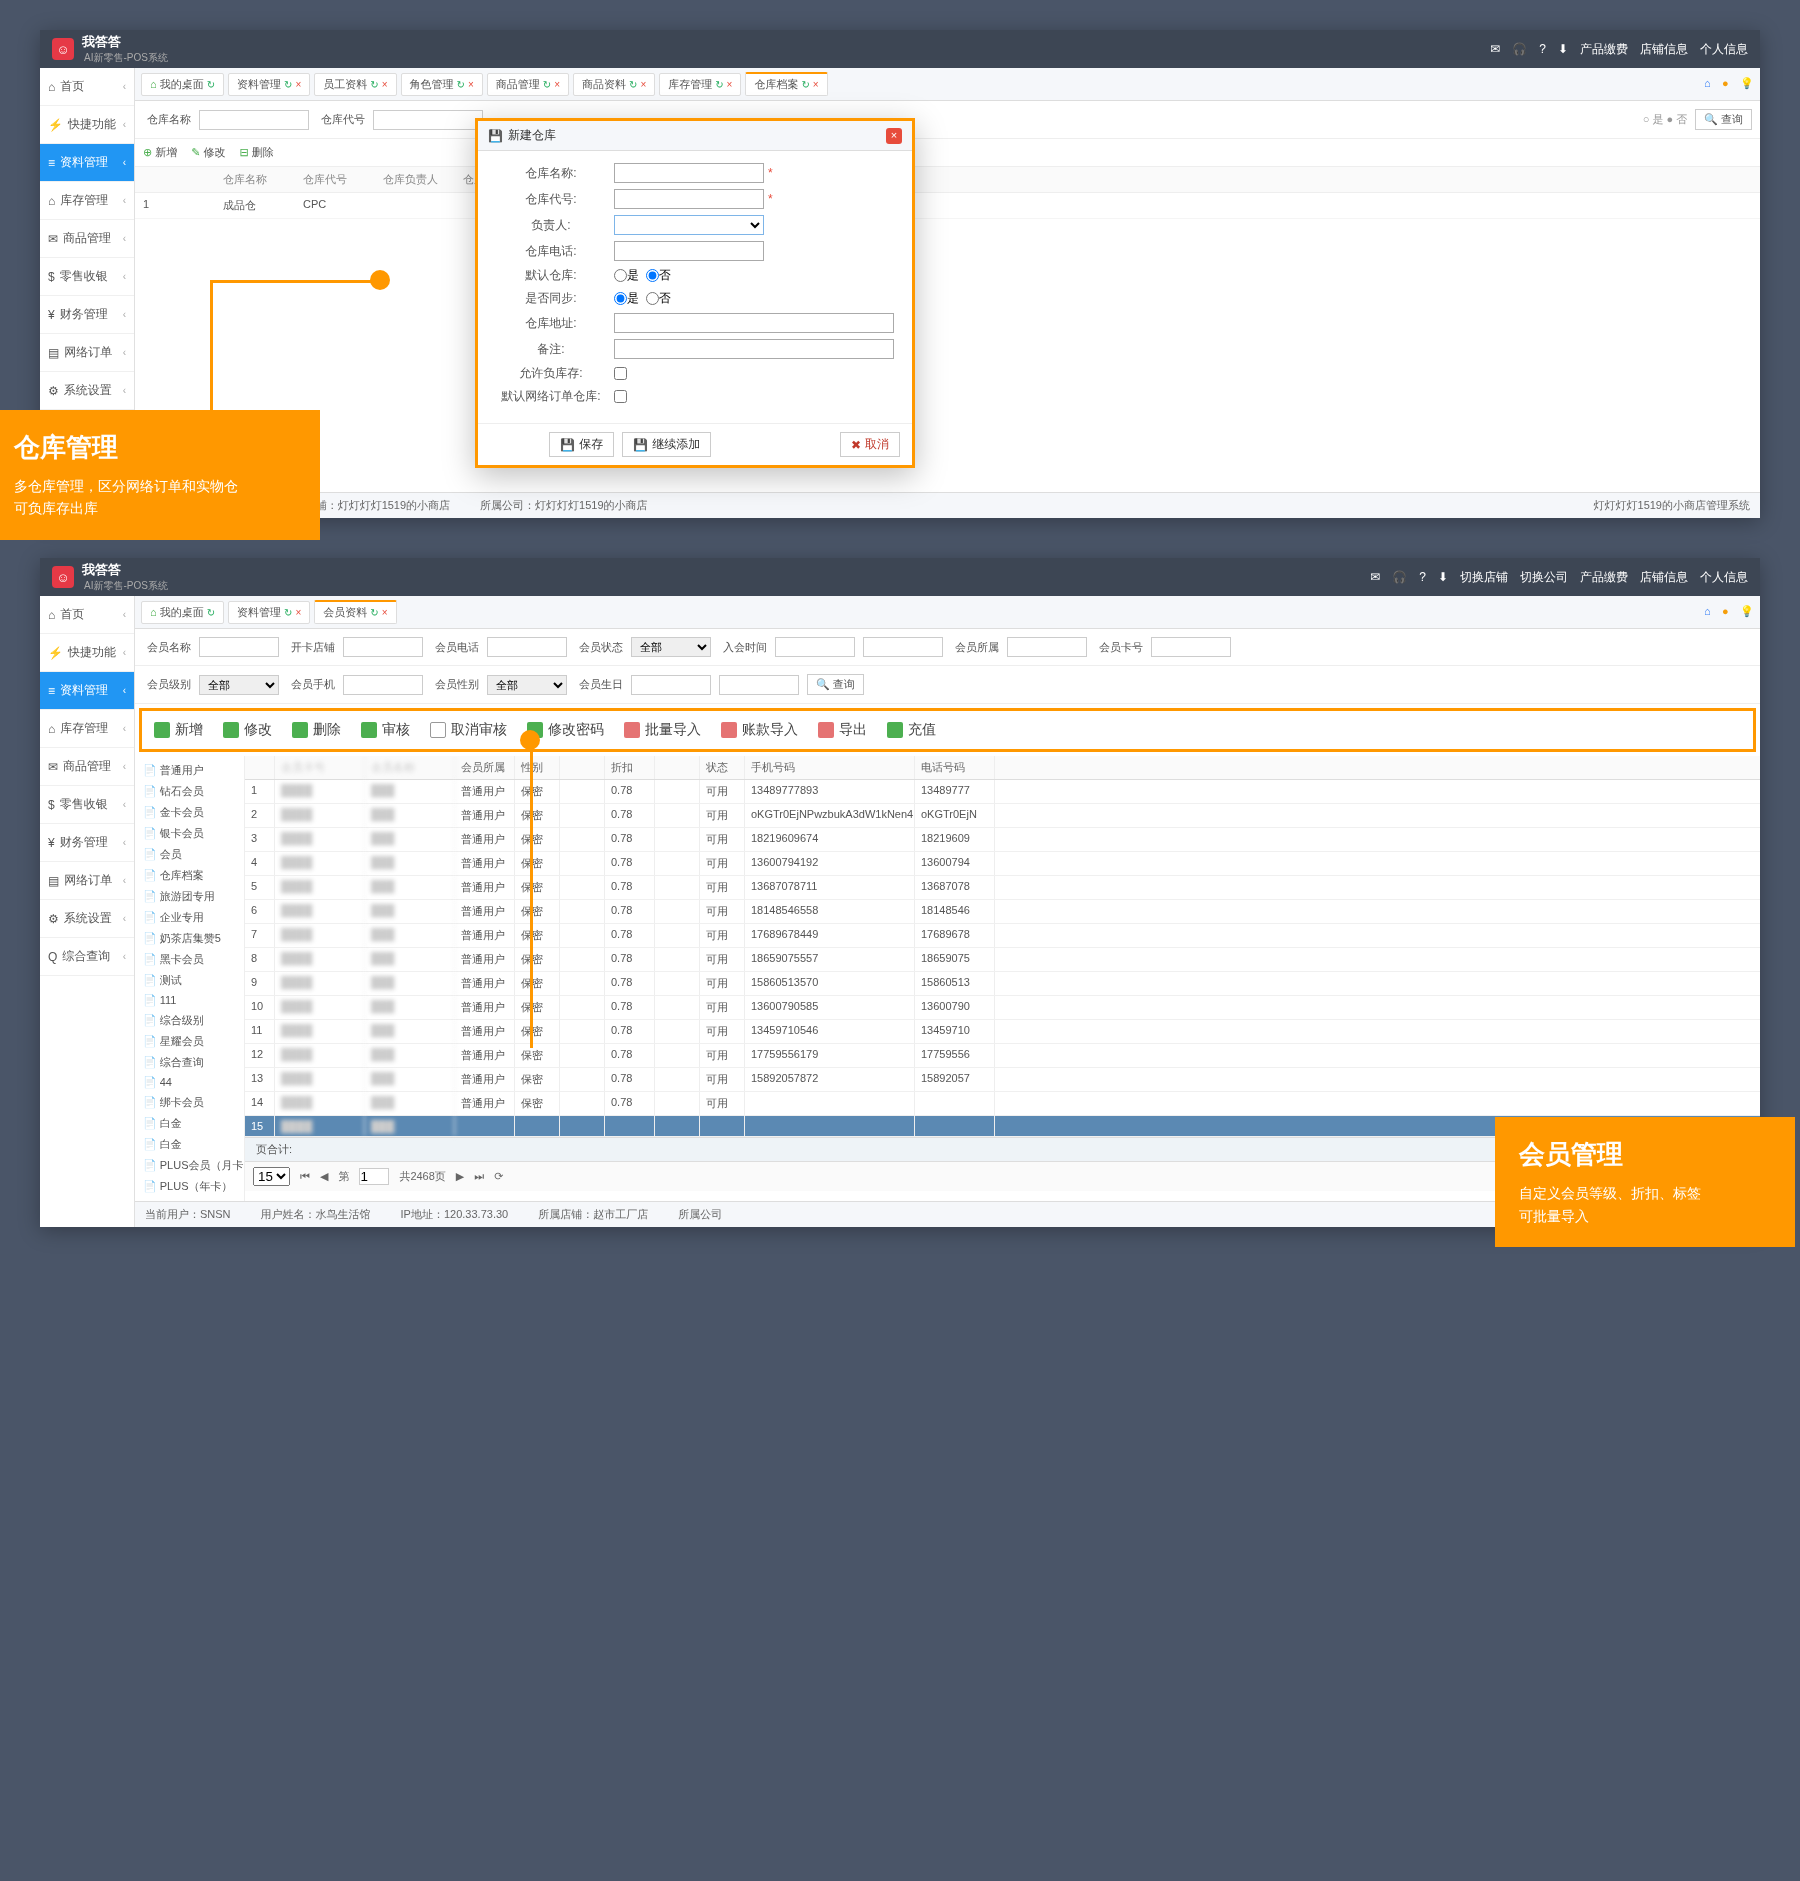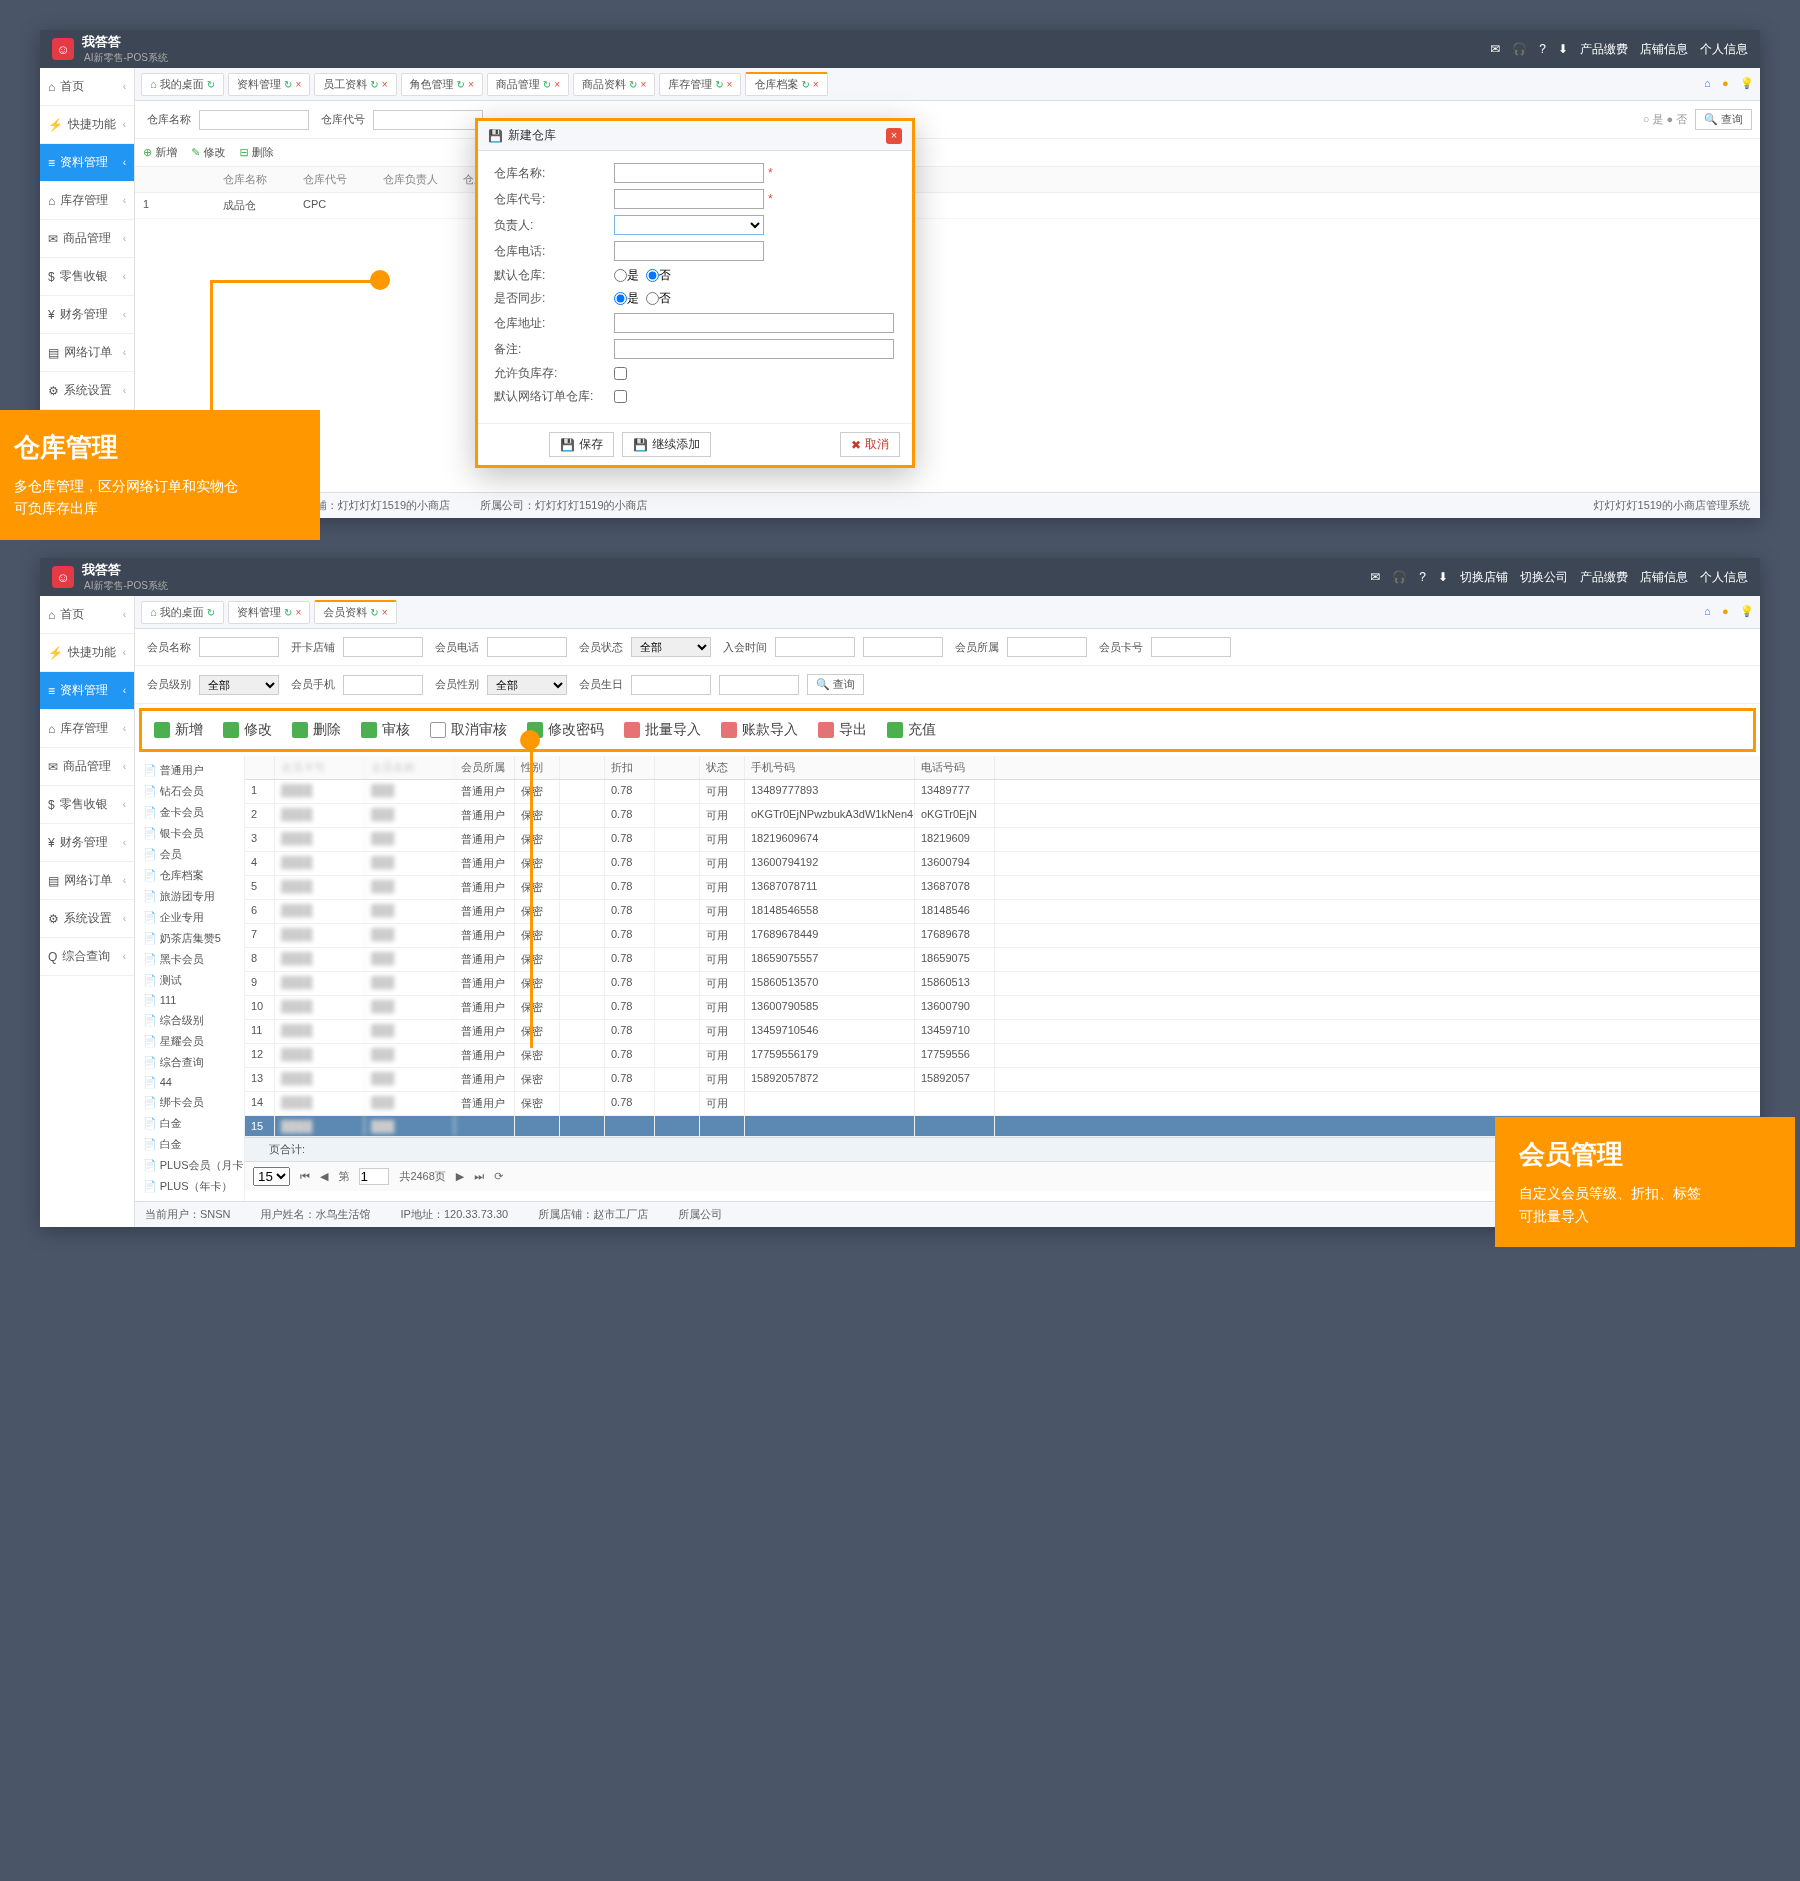--- a/index.html
+++ b/index.html
@@ -37,21 +37,21 @@
 .grid-row span{flex:0 0 80px}
 .statusbar{margin-top:auto;background:#f5f7fa;border-top:1px solid #ddd;padding:5px 10px;font-size:11px;color:#666;display:flex;gap:30px}
 .pager{font-size:11px;color:#666;text-align:right;padding:4px 10px;border-top:1px solid #eee}
 
 
 .dialog{position:absolute;top:50px;left:340px;width:440px;background:#fff;border:3px solid #ff9800;box-shadow:0 8px 30px rgba(0,0,0,0.25);z-index:20}
 .dlg-title{background:#f5f7fa;padding:6px 10px;font-size:12px;color:#333;display:flex;align-items:center;gap:5px;border-bottom:1px solid #ddd}
 .dlg-title .close{margin-left:auto;color:#fff;background:#e74c3c;width:16px;height:16px;border-radius:3px;text-align:center;font-size:11px;line-height:15px;cursor:pointer}
 .dlg-body{padding:12px 16px;font-size:12px}
 .frow{display:flex;align-items:center;margin-bottom:6px}
-.frow label{width:120px;text-align:left;padding-right:6px;color:#555;font-size:12px}
+.frow label{width:120px;text-align:center;padding-right:6px;color:#555;font-size:12px}
 .frow input[type=text]{border:1px solid #aaa;height:20px;width:150px;padding:0 4px}
 .frow input.long{width:280px}
 .frow select{border:1px solid #7eb5e8;height:20px;width:150px;background:#fff}
 .frow .req{color:#e74c3c;margin-left:4px}
 .dlg-foot{border-top:1px solid #eee;padding:8px 12px;display:flex;gap:10px;justify-content:flex-end;font-size:12px}
 .dlg-foot .btn{border:1px solid #ccc;background:#fff;padding:3px 10px;display:flex;align-items:center;gap:4px;cursor:pointer;color:#333}
 .dlg-foot .btn.cancel{margin-left:auto;color:#c0392b}
 .dlg-foot .left-btns{display:flex;gap:8px;margin:0 auto}
 
 
@@ -88,21 +88,21 @@
 .c-a{flex:0 0 90px}
 .c-b{flex:0 0 90px}
 .c-c{flex:0 0 60px}
 .c-d{flex:0 0 45px}
 .c-e{flex:0 0 50px}
 .c-f{flex:0 0 45px}
 .c-g{flex:0 0 170px}
 .c-h{flex:0 0 80px}
 .blur{color:#ccc;filter:blur(2px)}
 .dg-foot{display:flex;font-size:11px;background:#fafafa;padding:5px 8px;border-top:1px solid #ddd;color:#666;gap:10px;align-items:center}
-.dg-sum{background:#eef3f7;font-size:11px;padding:4px 24px;color:#555;border-top:1px solid #ddd}
+.dg-sum{background:#eef3f7;font-size:11px;padding:4px 11px;color:#555;border-top:1px solid #ddd}
 </style>
 </head>
 <body>
 
 <div class="panel">
   <div class="titlebar">
     <div class="logo">☺</div>
     <div>
       <div class="brand">我答答</div>
       <div class="brand-sub">AI新零售-POS系统</div>

